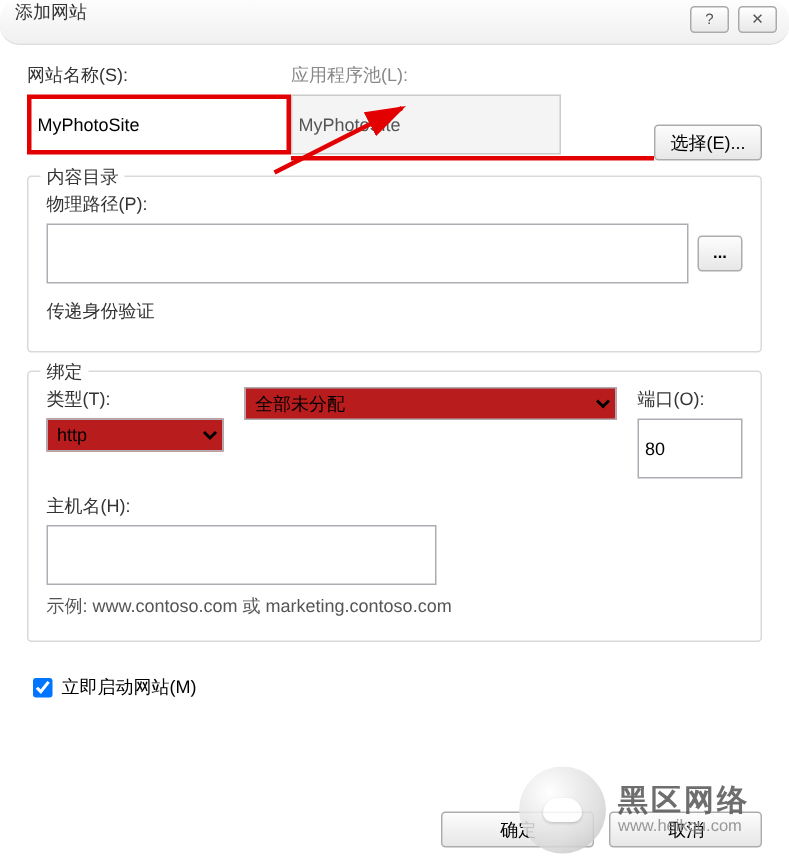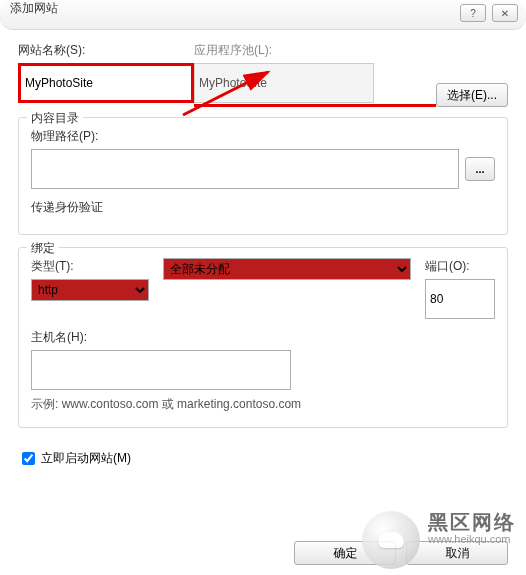--- a/index.html
+++ b/index.html
@@ -103,22 +103,22 @@
   bottom: 10px; right: 18px;
   display: flex; gap: 10px;
 }
 .footer .btn { width: 102px; padding-left: 11px; }
 .arrow {
   position: absolute;
   pointer-events: none;
 }
 .watermark {
   position: absolute;
-  right: 10px; bottom: 6px;
-  display: flex; gap: 8px;
+  right: 26px; bottom: 6px;
+  display: flex; align-items: center; gap: 8px;
   opacity: 0.85;
   pointer-events: none;
 }
 .wm-circle {
   width: 58px; height: 58px;
   border-radius: 50%;
   background: radial-gradient(circle at 35% 30%, #fff, #dcdcdc 60%, #bbb);
   display: flex; align-items: center; justify-content: center;
 }
 .wm-inner {

